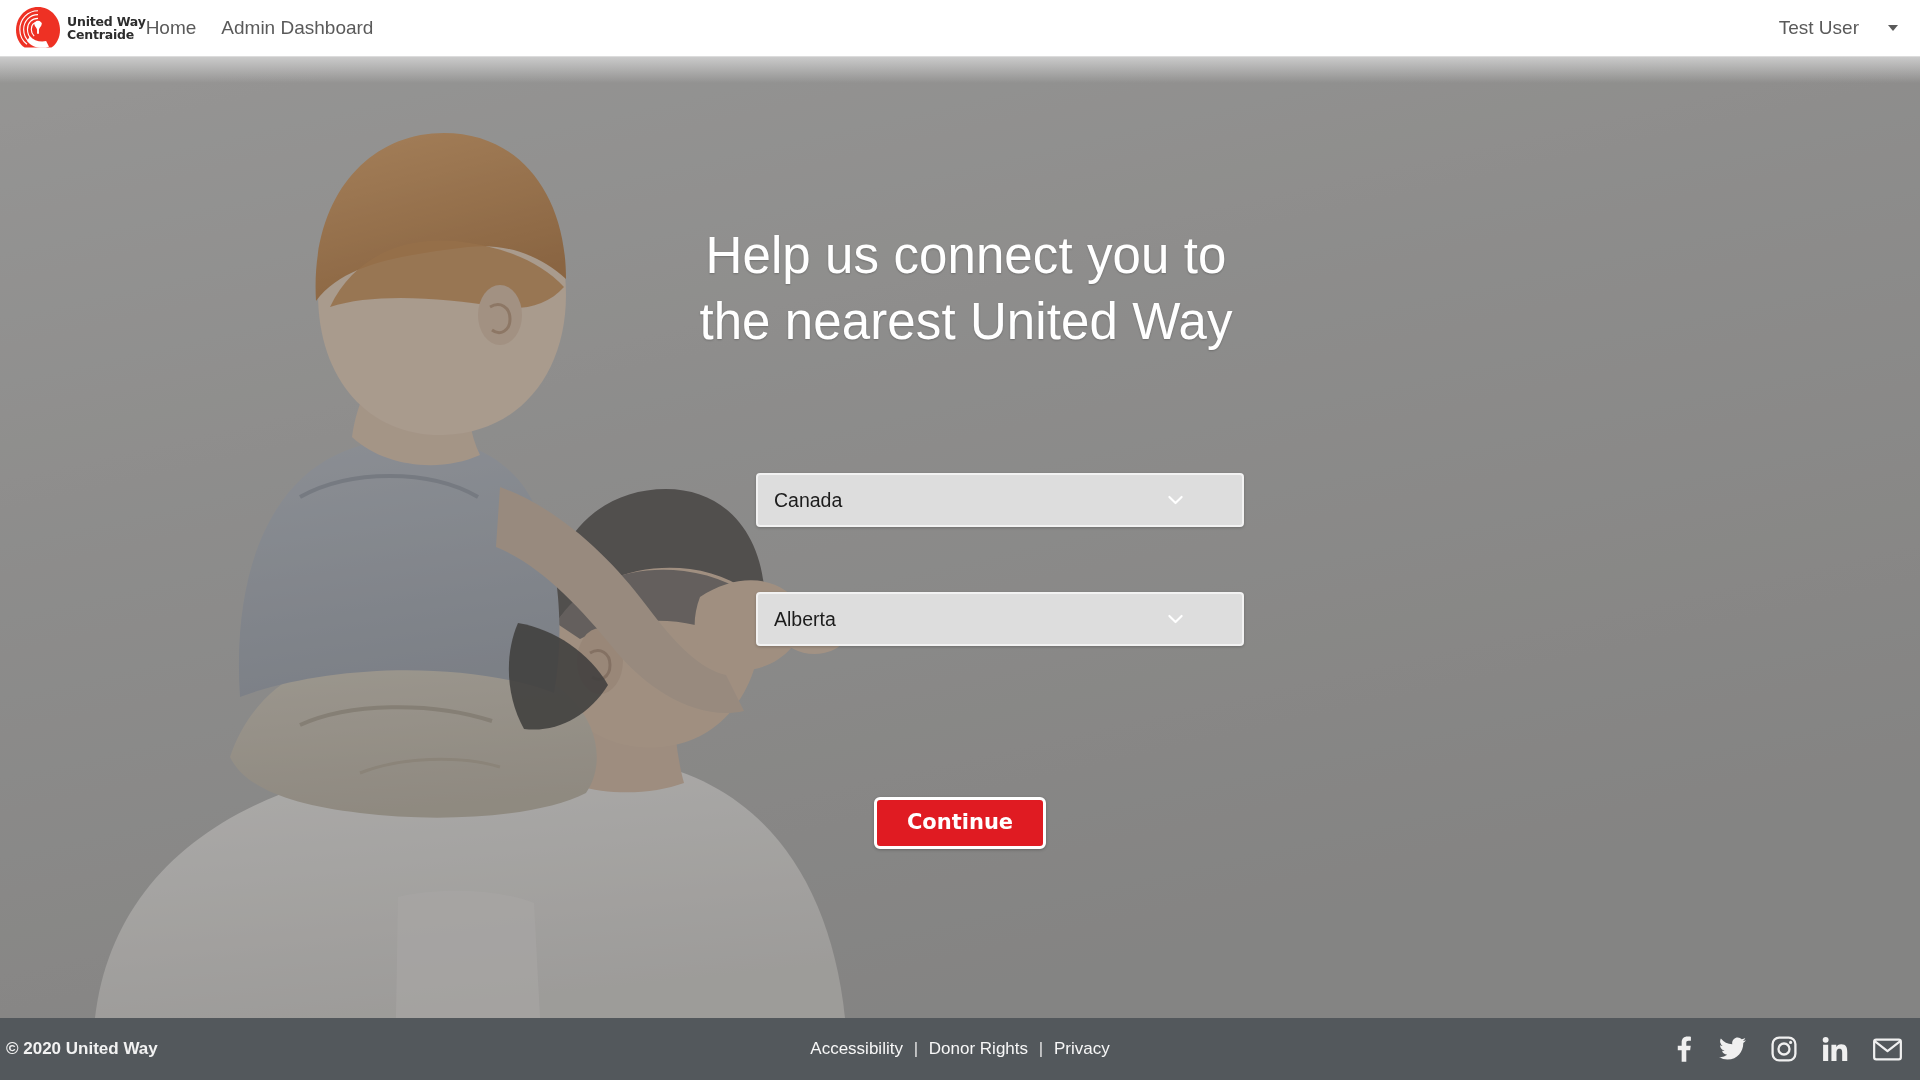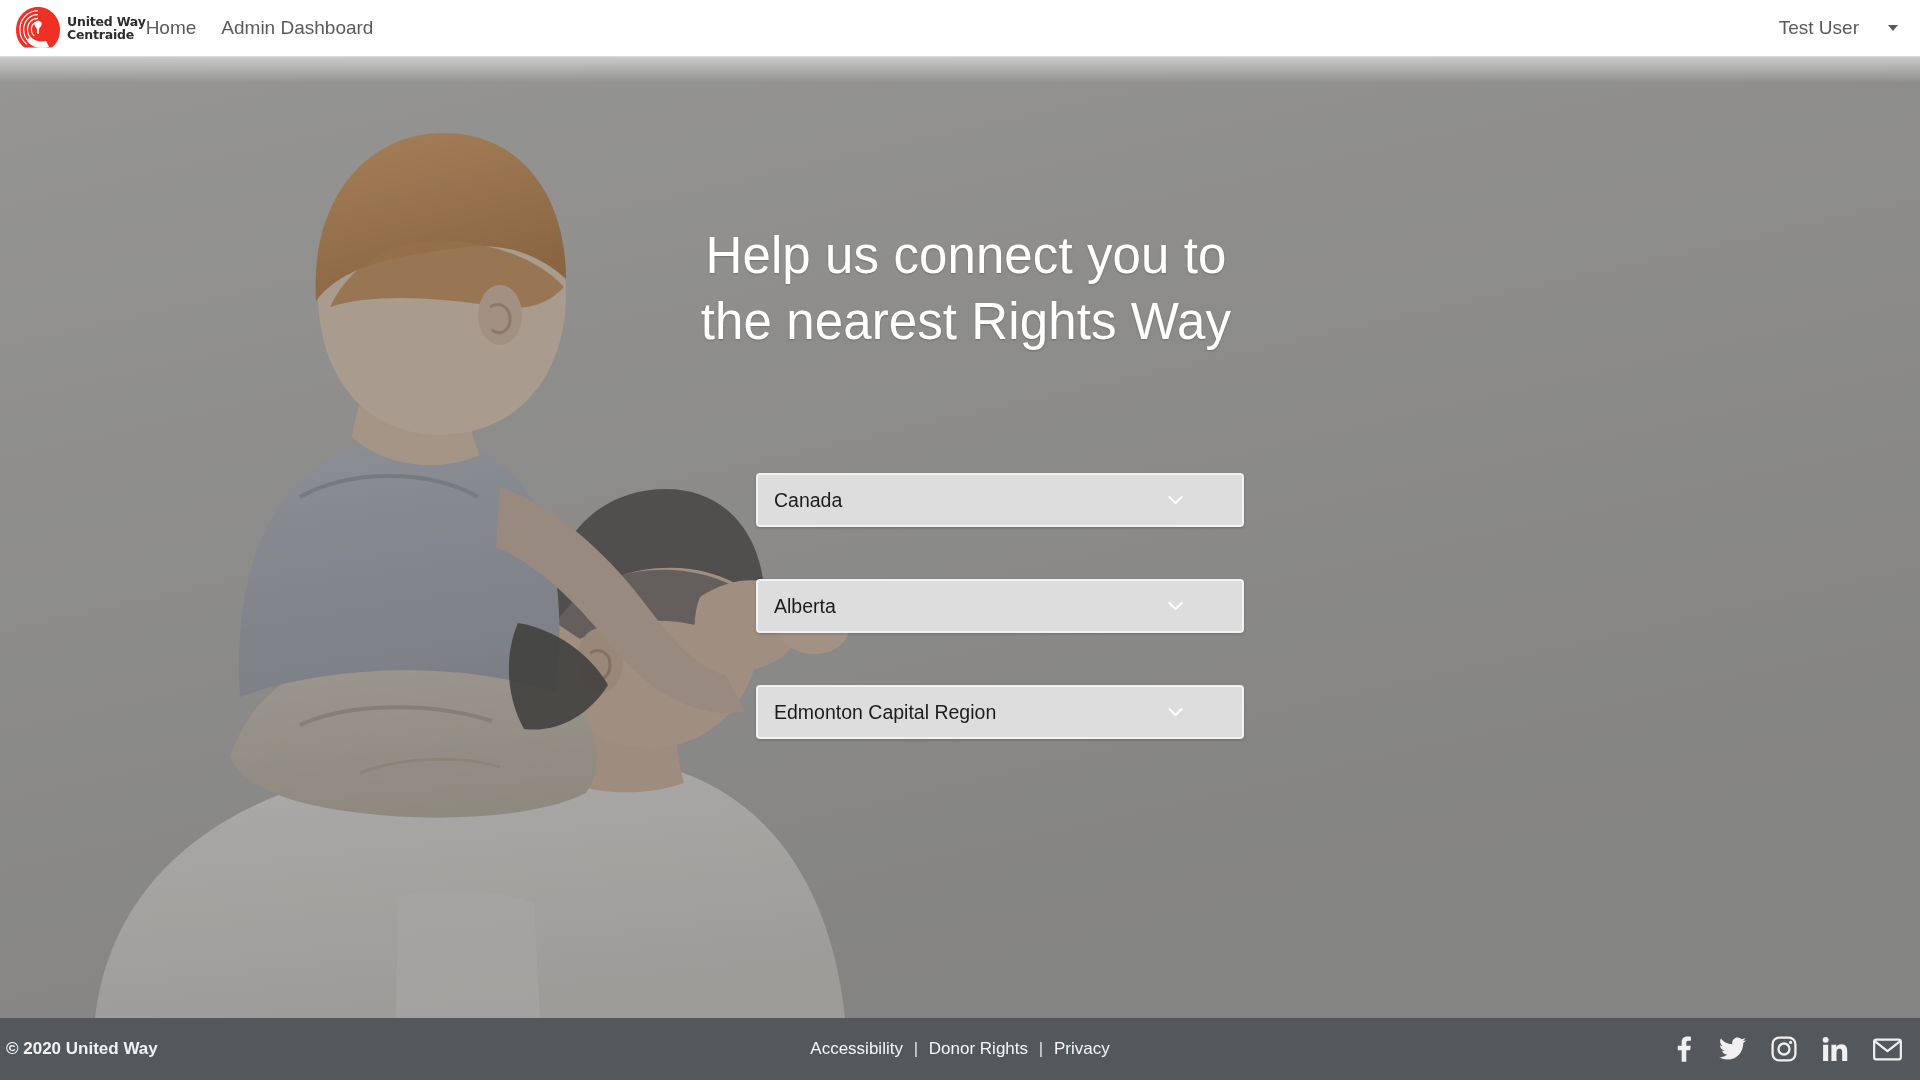--- a/index.html
+++ b/index.html
@@ -114,21 +114,21 @@
 
   .form-stack {
     position: absolute;
     left: 716px;
     top: 416px;
     width: 488px;
   }
   .select-wrap {
     position: relative;
     width: 488px; height: 54px;
-    margin-bottom: 52px;
+    margin-bottom: 65px;
     padding-left: 40px;
   }
   .select-box {
     width: 488px; height: 54px;
     background: #dddddd;
     border: 2px solid #f2f2f2;
     border-radius: 4px;
     box-shadow: 0 1px 3px rgba(0,0,0,0.20);
     display: flex; align-items: center;
     padding: 0 16px;
@@ -313,21 +313,21 @@
       </svg>
     </div>
 
     <div class="hero-overlay"></div>
     <div class="hero-topglow"></div>
 
     <div class="hero-content">
 
       <h1 class="hero-title">
         <span class="tl">Help us connect you to</span>
-        <span class="tl">the nearest Rights Way</span>
+        <span class="tl">the nearest United Way</span>
       </h1>
 
       <div class="form-stack">
 
         <div class="select-wrap">
           <div class="select-box">
             <span>Canada</span>
           </div>
           <span class="select-chevron">
             <svg viewBox="0 0 24 24">
@@ -340,32 +340,25 @@
           <div class="select-box">
             <span>Alberta</span>
           </div>
           <span class="select-chevron">
             <svg viewBox="0 0 24 24">
                 <path d="M5 8.5 L12 15.5 L19 8.5" fill="none" stroke="#ffffff" stroke-width="2.4" stroke-linecap="round" stroke-linejoin="round"></path>
               </svg>
           </span>
         </div>
 
-        <div class="select-wrap">
-          <div class="select-box">
-            <span>Edmonton Capital Region</span>
-          </div>
-          <span class="select-chevron">
-            <svg viewBox="0 0 24 24">
-                <path d="M5 8.5 L12 15.5 L19 8.5" fill="none" stroke="#ffffff" stroke-width="2.4" stroke-linecap="round" stroke-linejoin="round"></path>
-              </svg>
-          </span>
-        </div>
       </div>
 
+      <div class="btn-row">
+        <button class="btn-continue" type="button">Continue</button>
+      </div>
 
     </div>
   </div>
 
   <div class="footer">
 
     <div class="footer-copy">© 2020 United Way</div>
 
     <div class="footer-links">
       <a href="#">Accessibility</a>

